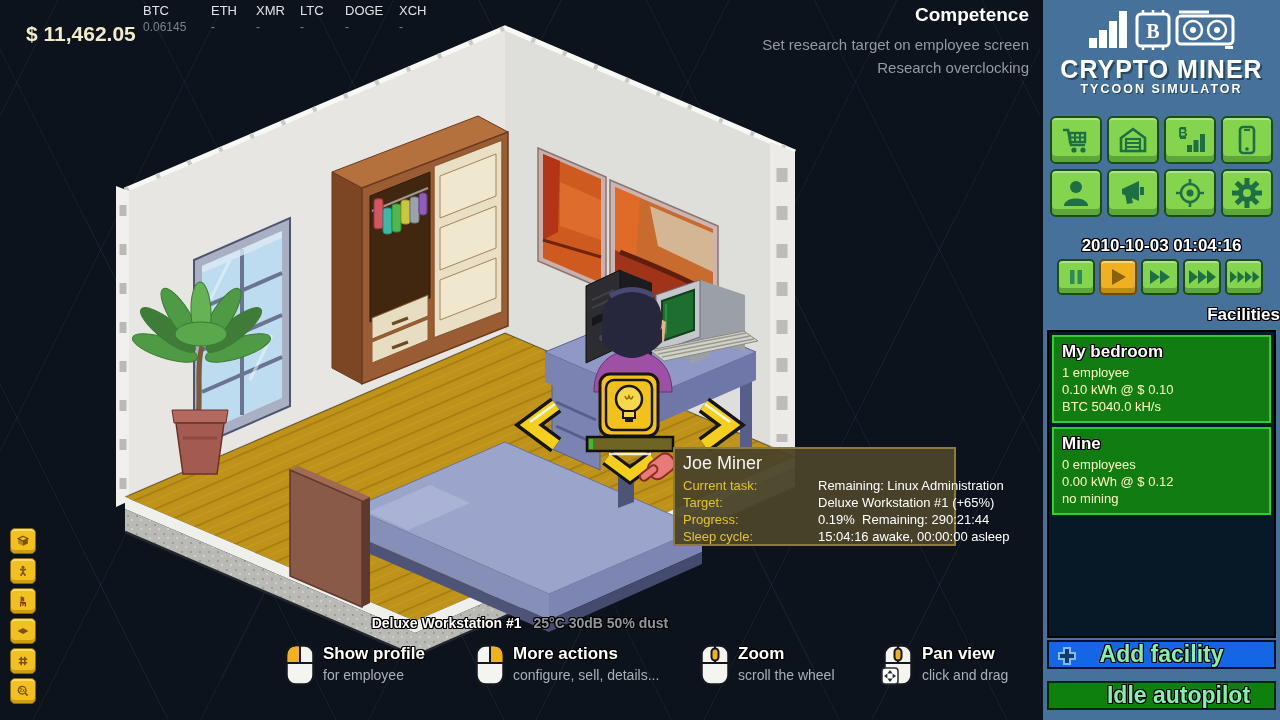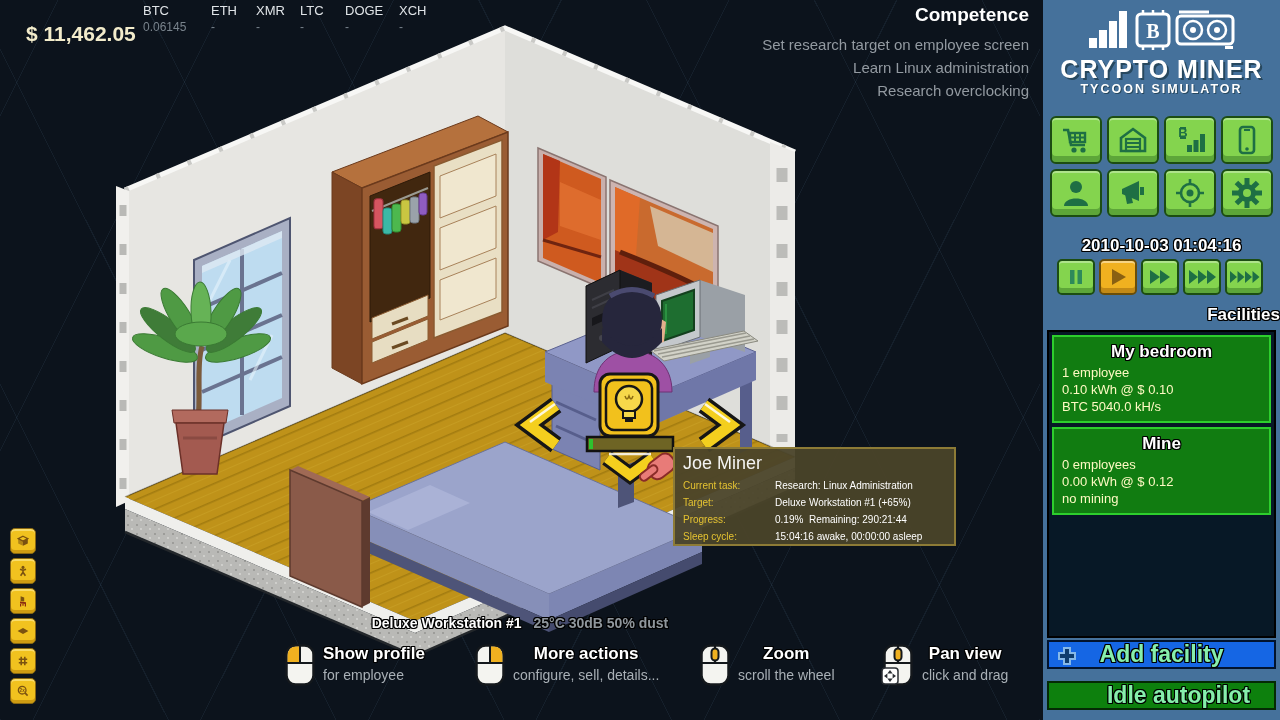--- a/index.html
+++ b/index.html
@@ -5,21 +5,21 @@
   html,body{margin:0;padding:0;background:#05080c;}
   .stage{position:relative;width:1280px;height:720px;overflow:hidden;
          font-family:"Liberation Sans",sans-serif;background:#0c131c;}
   
   .game{position:absolute;left:0;top:0;width:1040px;height:720px;background-color:#0c131c;
         background-image:
           repeating-linear-gradient(63.4deg, rgba(96,136,170,.10) 0 1px, transparent 1px 150px),
           repeating-linear-gradient(-63.4deg, rgba(96,136,170,.10) 0 1px, transparent 1px 150px);}
   .scene{position:absolute;left:0;top:0;}
   .outline{text-shadow:1px 1px 0 #000,-1px 1px 0 #000,1px -1px 0 #000,-1px -1px 0 #000,
-           1px 0 0 #000,-1px 0 0 #000,0 1px 0 #000,0 -1px 0 #000;text-align:center;}
+           1px 0 0 #000,-1px 0 0 #000,0 1px 0 #000,0 -1px 0 #000;}
   
   .money{position:absolute;left:26px;top:22px;font-size:21px;font-weight:bold;color:#f3eccb;}
   .ticker{position:absolute;top:3px;}
   .ticker .sym{font-size:13px;color:#e0e4e7;}
   .ticker .val{font-size:12px;color:#79838c;margin-top:2px;}
   .objectives{position:absolute;right:11px;top:4px;text-align:right;}
   .objectives .title{font-size:19px;font-weight:bold;color:#fff;margin-bottom:7px;}
   .objectives .line{font-size:15px;color:#939aa1;line-height:23px;}
   
   .status{position:absolute;left:0;right:0;top:615px;text-align:center;font-size:14px;font-weight:bold;}
@@ -30,21 +30,21 @@
   .hint .t{font-size:17px;font-weight:bold;color:#fff;line-height:20px;}
   .hint .s{font-size:14px;color:#a9b0b6;margin-top:3px;}
   
   .tool{position:absolute;left:10px;width:26px;height:26px;background:#f1c21f;border:1px solid #8a6710;
         border-radius:5px;box-shadow:inset 0 -3px 0 #cf9c12, inset 0 2px 0 #f8dc6a;
         display:flex;align-items:center;justify-content:center;}
   
   .tooltip{position:absolute;left:673px;top:447px;width:263px;height:87px;background:rgba(74,67,41,.95);
            border:2px solid #8d7b36;padding:4px 8px;}
   .tooltip .name{font-size:18px;color:#f4f4f2;margin-bottom:3px;}
-  .trow{display:flex;font-size:10px;line-height:17px;}
+  .trow{display:flex;font-size:13px;line-height:17px;gap:43px;}
   .trow .lbl{width:92px;color:#e4c231;flex:none;}
   .trow .val{color:#fff;white-space:pre;}
   
   .sidebar{position:absolute;left:1043px;top:0;width:237px;height:720px;background:#45719b;}
   .logo{position:absolute;left:0;top:6px;width:237px;text-align:center;color:#fff;}
   .logo .ttl{font-size:25px;font-weight:bold;letter-spacing:1px;line-height:26px;
              text-shadow:2px 2px 0 #27485f;}
   .logo .sub{font-size:12.5px;font-weight:bold;letter-spacing:2px;text-shadow:1px 1px 0 #27485f;}
   .navgrid{position:absolute;left:7px;top:116px;width:226px;display:grid;
            grid-template-columns:repeat(4,52px);grid-auto-rows:48px;gap:5px;}
@@ -286,29 +286,28 @@
         <div class="val">-</div>
       </div>
     <div class="ticker" style="left:399px">
       <div class="sym">XCH</div>
         <div class="val">-</div>
       </div>
 
     <div class="objectives">
       <div class="title">Competence</div>
       <div class="line">Set research target on employee screen</div>
-      <div class="line">Learn Linux administration</div>
       <div class="line">Research overclocking</div>
     </div>
 
     <div class="tooltip">
       <div class="name">Joe Miner</div>
       <div class="trow">
           <span class="lbl">Current task:</span>
-          <span class="val">Research: Linux Administration</span>
+          <span class="val">Remaining: Linux Administration</span>
         </div>
       <div class="trow">
           <span class="lbl">Target:</span>
           <span class="val">Deluxe Workstation #1 (+65%)</span>
         </div>
       <div class="trow">
           <span class="lbl">Progress:</span>
           <span class="val">0.19%  Remaining: 290:21:44</span>
         </div>
       <div class="trow">

